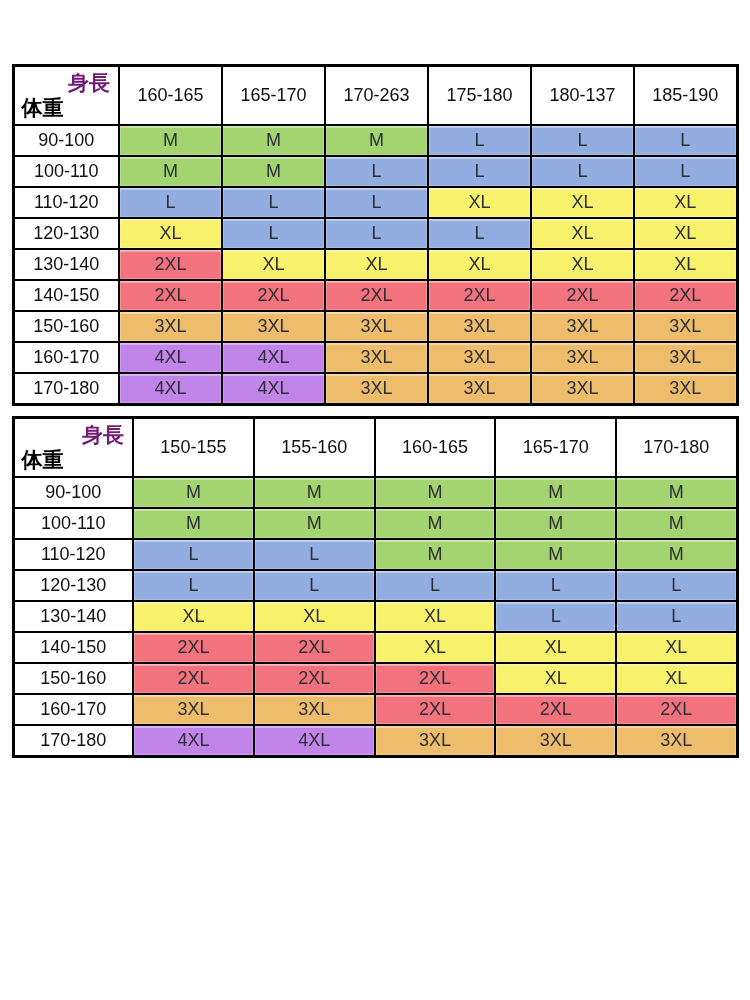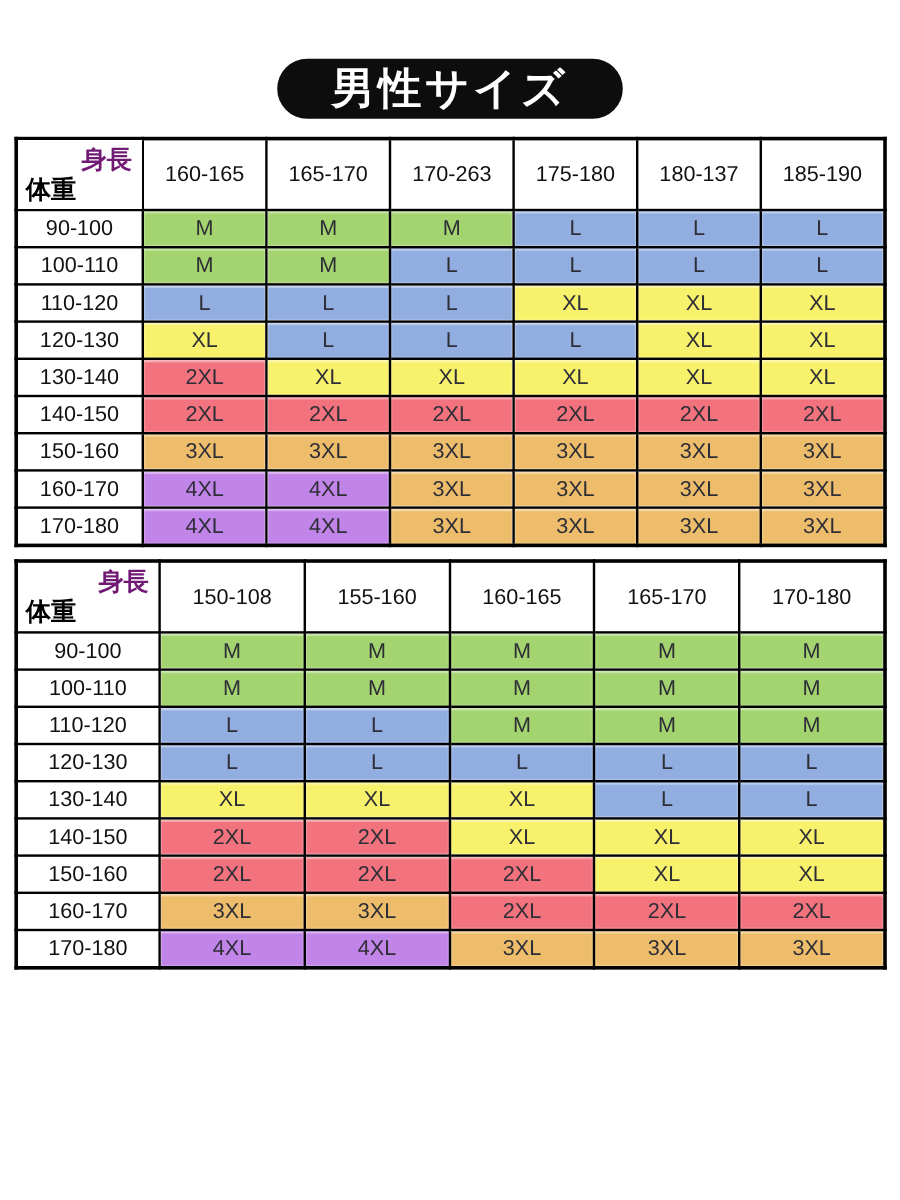--- a/index.html
+++ b/index.html
@@ -122,23 +122,20 @@
   }
   .footnote .line2 { margin-left: 25px; }
 </style>
 </head>
 <body>
 
 <div class="page">
 
   <div class="pill-spacer-top"></div>
 
-  <div class="pill pill-men">
-    <span class="pill-text">男性サイズ</span>
-  </div>
 
   <div class="table-wrap men">
       <table class="size-table">
         <colgroup>
           <col class="label-col">
           <col>
           <col>
           <col>
           <col>
           <col>
@@ -254,21 +251,21 @@
           <col>
           <col>
           <col>
         </colgroup>
         <thead>
           <tr>
             <th class="corner">
               <span class="label-height">身長</span>
               <span class="label-weight">体重</span>
             </th>
-            <th>150-108</th>
+            <th>150-155</th>
             <th>155-160</th>
             <th>160-165</th>
             <th>165-170</th>
             <th>170-180</th>
           </tr>
         </thead>
         <tbody>
           <tr>
             <th>90-100</th>
             <td class="size-cell" style="background-color: rgb(163, 212, 111);">M</td>

